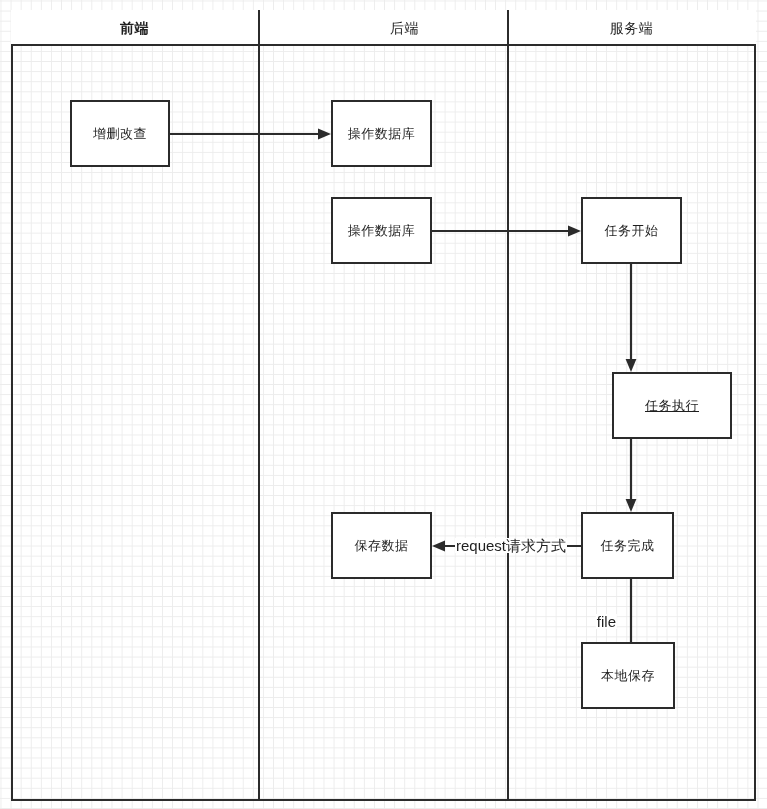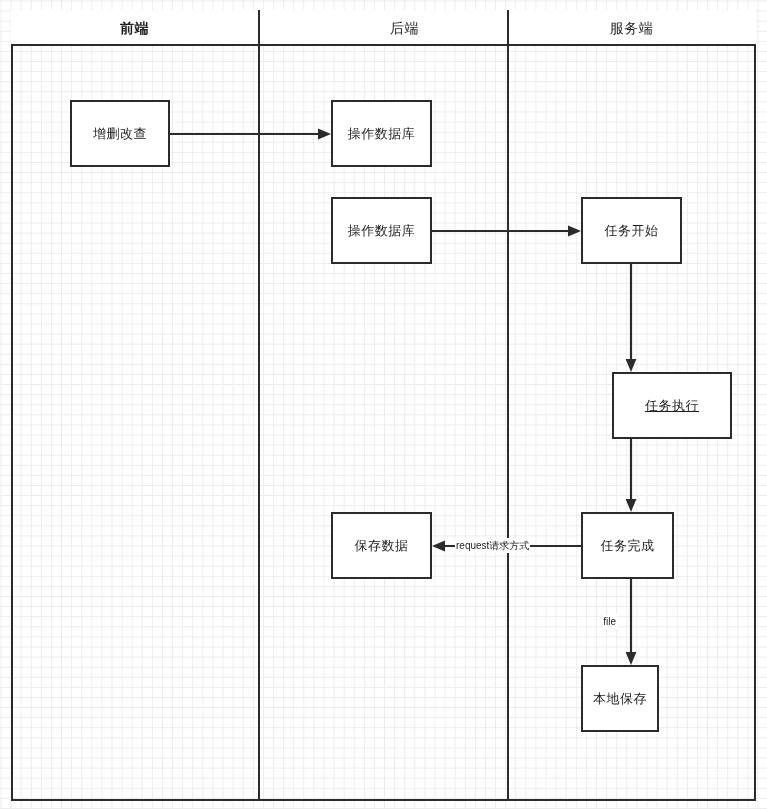--- a/index.html
+++ b/index.html
@@ -75,21 +75,21 @@
   }
   
   .edge {
     position: absolute;
     overflow: visible;
   }
   .edge svg { display: block; overflow: visible; }
   .edge-label {
     position: absolute;
     background: #ffffff;
-    font-size: 10px;
+    font-size: 15px;
     color: #1f1f1f;
     white-space: nowrap;
     padding: 0 1px;
     line-height: 15px;
   }
 </style>
 </head>
 <body>
 
 <div id="canvas">
@@ -155,15 +155,15 @@
   <div class="node" style="left:331px; top:197px; width:101px; height:67px;">操作数据库</div>
 
   <div class="node" style="left:581px; top:197px; width:101px; height:67px;">任务开始</div>
 
   <div class="node" style="left:612px; top:372px; width:120px; height:67px;text-decoration:underline;">任务执行</div>
 
   <div class="node" style="left:581px; top:512px; width:93px; height:67px;">任务完成</div>
 
   <div class="node" style="left:331px; top:512px; width:101px; height:67px;">保存数据</div>
 
-  <div class="node" style="left:581px; top:665px; width:78px; height:67px;">本地保存</div>
+  <div class="node" style="left:581px; top:642px; width:94px; height:67px;">本地保存</div>
 
 </div>
 
 </body></html>

